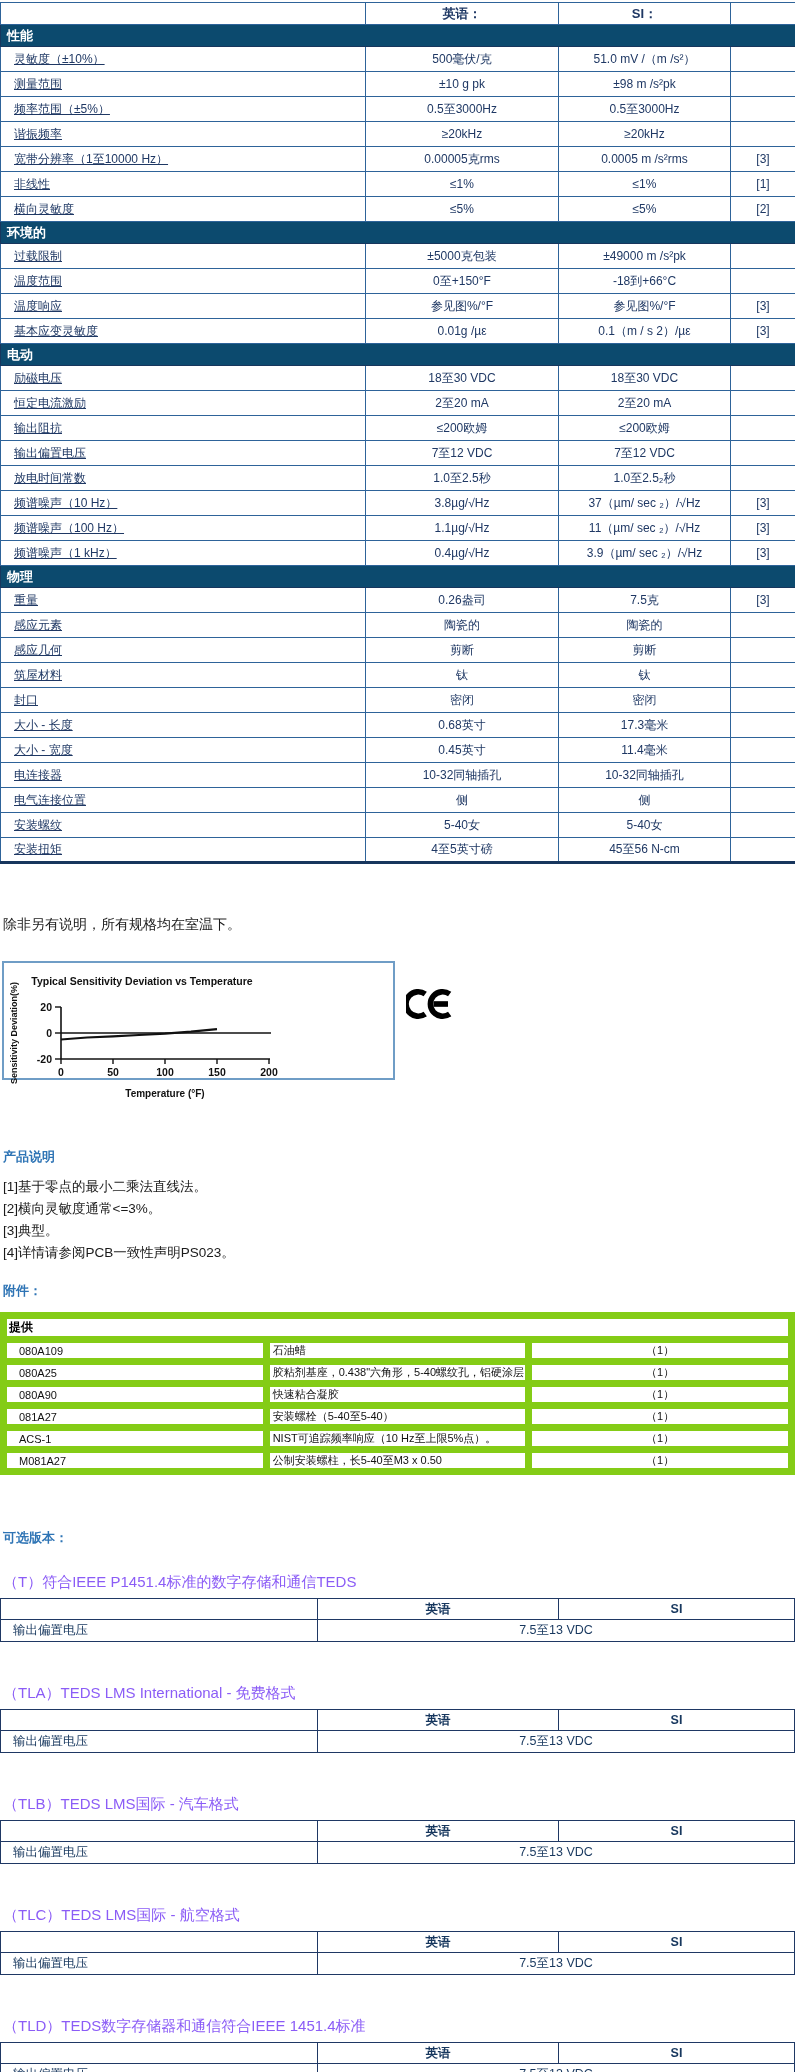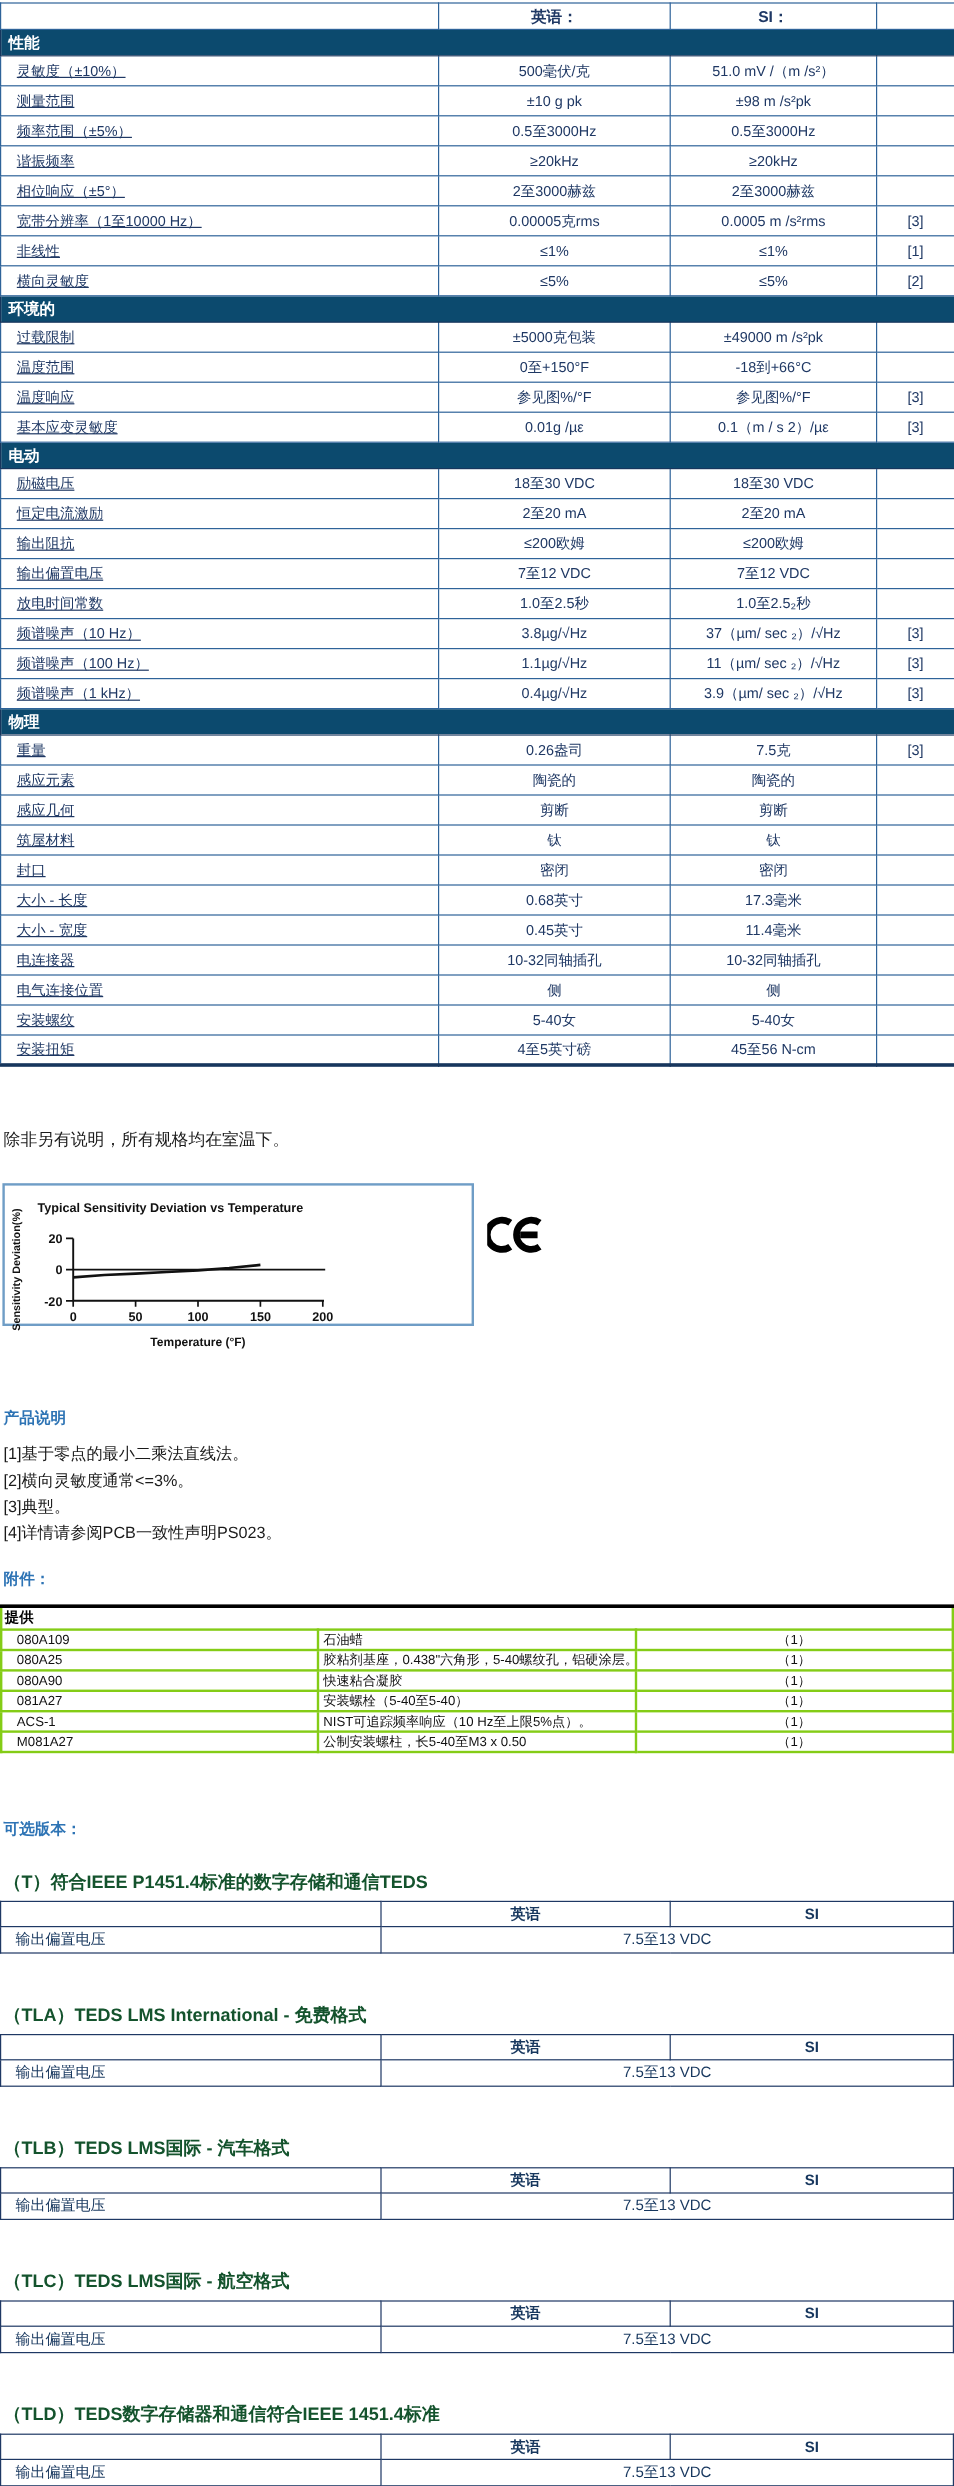--- a/index.html
+++ b/index.html
@@ -28,31 +28,31 @@
   .ce-wrap { position: absolute; left: 406px; top: 22px; }
   svg text { fill: #111; }
   
   .h-blue { color: #2e74b5; font-weight: bold; font-size: 13px; margin-left: 3px; }
   .prod-heading { margin-top: 32px; }
   .notes { margin: 10px 0 0 3px; }
   .notes div { font-size: 13.5px; color: #1a1a1a; line-height: 22px; }
   .acc-heading { margin-top: 18px; }
   
   table.acc { width: 795px; border-collapse: collapse; margin-top: 12px; table-layout: fixed; border: 1px solid #333; border-top: 3px solid #000; border-bottom: 2px solid #333; }
-  table.acc td { border: 2px solid #84cc16; font-size: 11px; color: #111; white-space: nowrap; overflow: hidden; }
+  table.acc td { border: 7px solid #84cc16; font-size: 11px; color: #111; white-space: nowrap; overflow: hidden; }
   tr.acc-head td { font-weight: bold; font-size: 12px; height: 17px; padding-left: 2px; color: #000; }
   tr.acc-row td { height: 17px; }
   td.acc-part { width: 100px; padding-left: 12px; }
   td.acc-desc { padding-left: 3px; }
   td.acc-qty { width: 62px; text-align: center; }
   
   .opt-heading { margin-top: 54px; }
   .version { margin-top: 42px; }
   .version:first-of-type { margin-top: 26px; }
-  .version-title { font-size: 15px; font-weight: bold; color: #14532d; margin-left: 3px; white-space: nowrap; }
+  .version-title { font-size: 15px; font-weight: normal; color: #8b5cf6; margin-left: 3px; white-space: nowrap; }
   table.ver { width: 795px; border-collapse: collapse; margin-top: 6px; table-layout: fixed; }
   table.ver td { border: 1px solid #1f3864; font-size: 12.5px; color: #17375e; }
   tr.ver-head td { height: 21px; text-align: center; font-weight: 600; }
   tr.ver-data td { height: 22px; }
   td.ver-label { width: 317px; padding-left: 12px; }
   td.ver-en { width: 241px; }
   td.ver-val { text-align: center; }
 </style>
 </head>
 <body>
@@ -83,26 +83,20 @@
       <tr class="data-row">
         <td class="col-label">频率范围（±5%）</td>
         <td class="col-english">0.5至3000Hz</td>
         <td class="col-si">0.5至3000Hz</td>
         <td class="col-note"></td>
       </tr>
       <tr class="data-row">
         <td class="col-label">谐振频率</td>
         <td class="col-english">≥20kHz</td>
         <td class="col-si">≥20kHz</td>
-        <td class="col-note"></td>
-      </tr>
-      <tr class="data-row">
-        <td class="col-label">相位响应（±5°）</td>
-        <td class="col-english">2至3000赫兹</td>
-        <td class="col-si">2至3000赫兹</td>
         <td class="col-note"></td>
       </tr>
       <tr class="data-row">
         <td class="col-label">宽带分辨率（1至10000 Hz）</td>
         <td class="col-english">0.00005克rms</td>
         <td class="col-si">0.0005 m /s²rms</td>
         <td class="col-note">[3]</td>
       </tr>
       <tr class="data-row">
         <td class="col-label">非线性</td>

